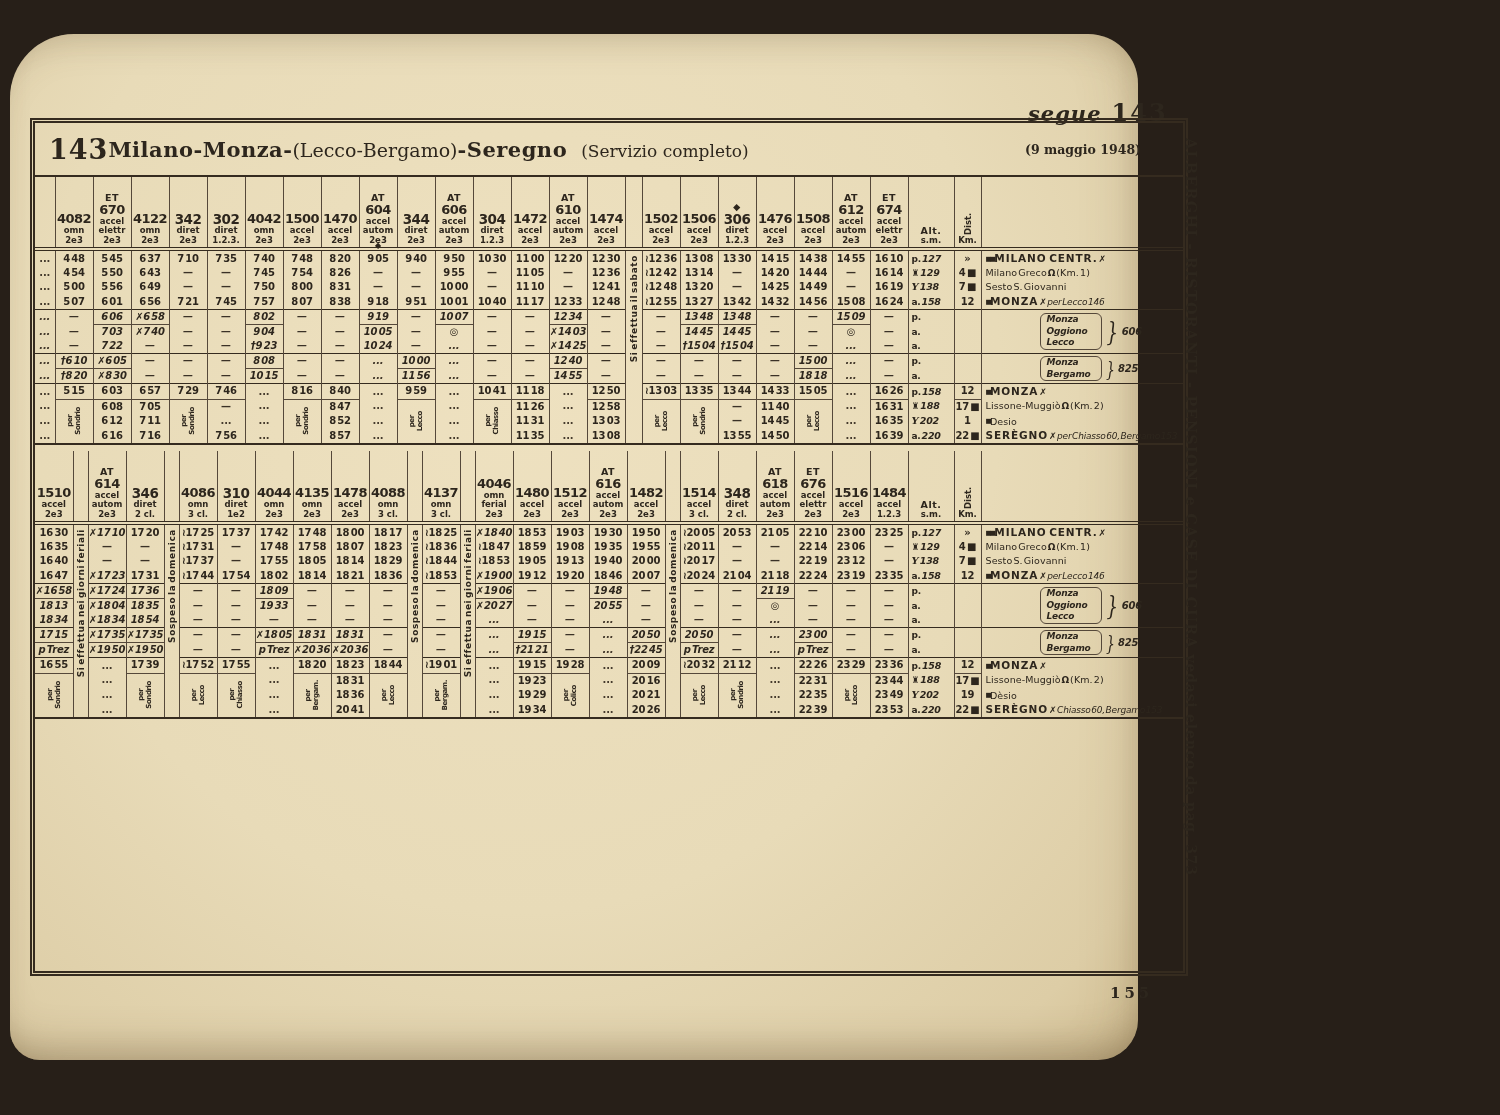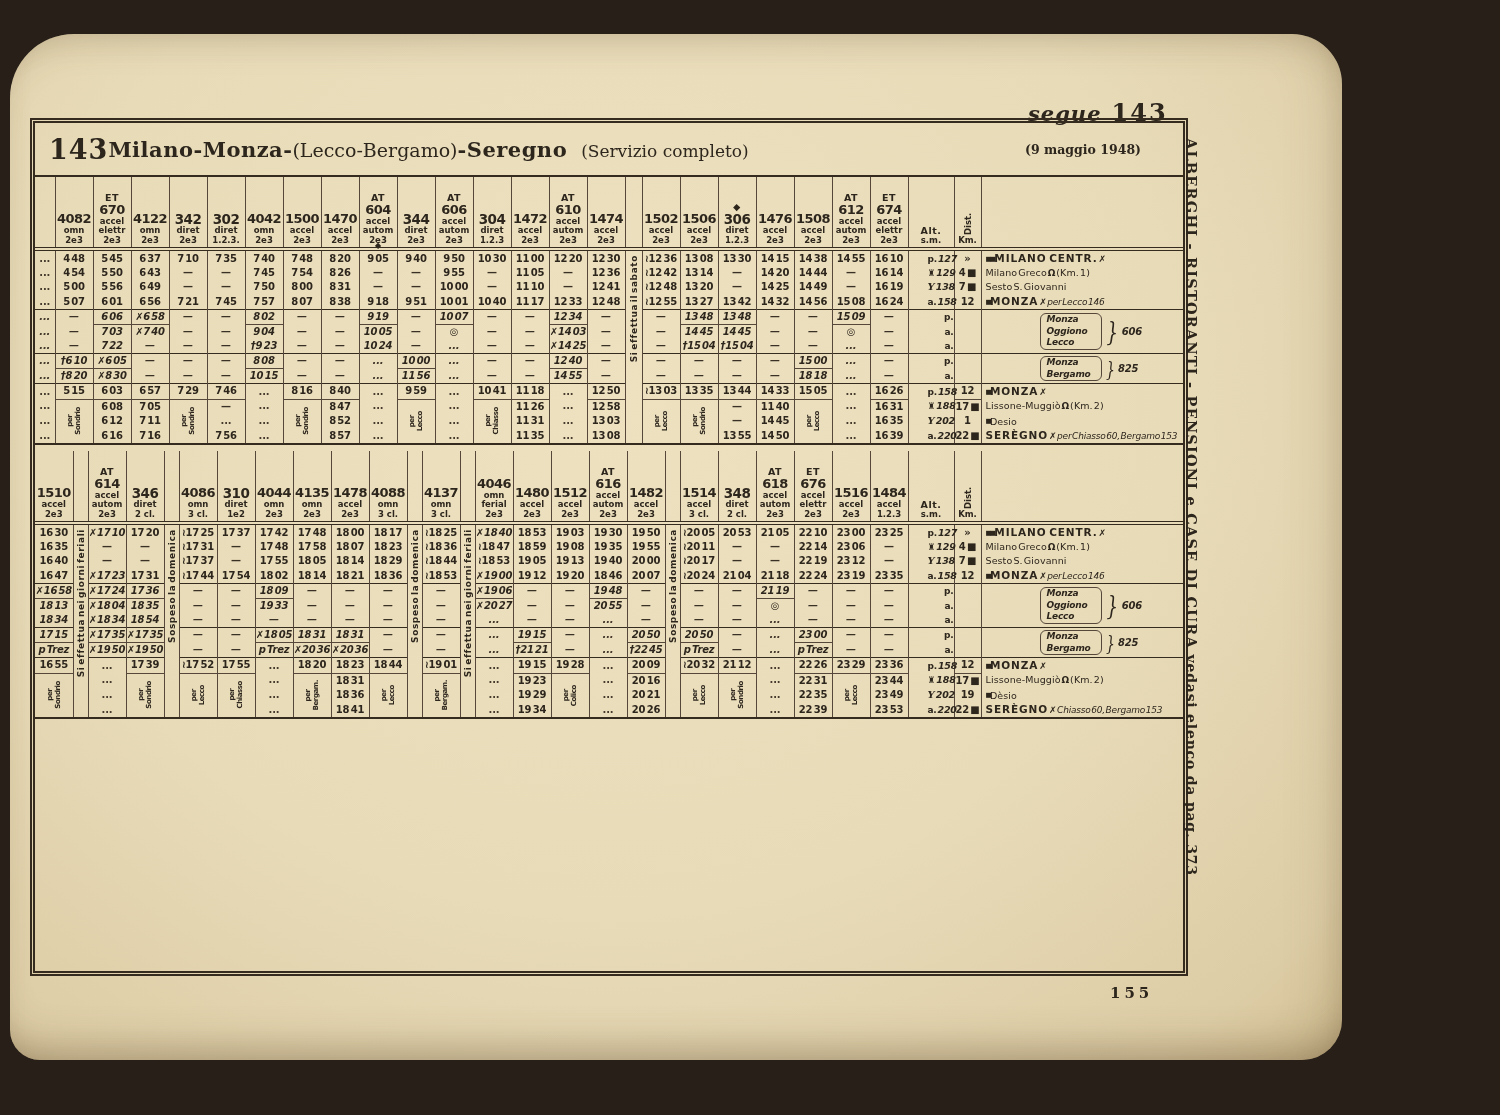--- a/index.html
+++ b/index.html
@@ -4,21 +4,21 @@
 <style>
   :root{
     --photo-bg:#271f18; --paper:#e8dbb8; --paper2:#e2d3ab; --edge:#c9b189;
     --ink:#2d261d; --rule:#55483a; --rule-strong:#352b1f;
   }
   *{margin:0;padding:0;box-sizing:border-box}
   html,body{width:1500px;height:1115px;overflow:hidden}
   body{background:var(--photo-bg);font-family:"DejaVu Sans",sans-serif;color:var(--ink);position:relative}
 
   
-  .page{position:absolute;left:10px;top:34px;width:1332px;height:1026px;
+  .page{position:absolute;left:10px;top:34px;width:1128px;height:1026px;
     background:radial-gradient(ellipse at 45% 35%, #eee1c0 0%, var(--paper) 55%, #ddcda6 88%, #d2bf94 100%);
     border-radius:64px 50px 40px 30px;
     box-shadow: inset 0 -34px 46px -30px rgba(88,66,38,.45), inset -30px 0 60px -34px rgba(110,85,50,.3), inset 0 26px 40px -30px rgba(100,78,45,.35);
   }
   .page-edges{position:absolute;right:0;top:0;height:100%;width:52px;border-radius:0 50px 36px 0;
     background:repeating-linear-gradient(90deg,#d8c59c 0 2px,#c3ab80 2px 4px,#cdb78d 4px 6px),linear-gradient(90deg,#dcca a2,#bda57a);
     background-blend-mode:multiply;opacity:.95}
   .segue{position:absolute;top:64px;left:1018px;white-space:nowrap;font-family:"DejaVu Serif",serif}
   .segue .sit{font-style:italic;font-size:21px;font-weight:600;letter-spacing:1px}
   .segue .snum{font-size:24px;font-weight:700;letter-spacing:2px;margin-left:10px}
@@ -55,21 +55,21 @@
   td.dots{font-size:8.5px;letter-spacing:1px;color:#453a2c;font-weight:700}
   td.it{font-style:italic;font-weight:600}
   td.sym0{font-size:9px}
   .cellover{position:absolute;top:-9px;left:0;right:0;font-size:8px;line-height:8px;font-style:normal}
   td.vdiv{border-left:1px solid var(--rule);border-right:1px solid var(--rule);vertical-align:top}
   td.vdiv .vtext{display:block;margin:4px auto 0;writing-mode:vertical-rl;transform:rotate(180deg);
     font-size:9px;font-weight:700;letter-spacing:.6px;white-space:nowrap}
   td.vcell{vertical-align:middle}
   td.vcell .vw{display:flex;justify-content:center;gap:0px}
   td.vcell .vw span{writing-mode:vertical-rl;transform:rotate(180deg);font-size:7px;line-height:8px;font-weight:700;letter-spacing:-.4px}
-  td.altc{text-align:right;padding-left:19px;border-left:1.4px solid var(--rule)}
+  td.altc{text-align:left;padding-left:3px;border-left:1.4px solid var(--rule)}
   td.altc .ab{font-size:9px;font-weight:600;font-style:normal}
   td.altc .ic{font-size:9px;font-style:normal}
   td.altc .icy{font-family:"DejaVu Serif",serif;font-size:10px;font-weight:700;font-style:italic}
   td.altc .ital{font-size:9.5px;font-style:italic;font-weight:600}
   td.stc{text-align:left;padding-left:4px}
   .stc .sq{font-size:6.5px;vertical-align:1.5px;letter-spacing:-1px}
   .stc .maj{font-size:10.5px;font-weight:700;letter-spacing:.9px}
   .stc .min{font-size:9.5px;font-weight:500;letter-spacing:.1px}
   .stc .sym{font-size:9px;font-weight:600}
   .stc .ital{font-size:9px;font-style:italic;font-weight:500}
@@ -1240,21 +1240,21 @@
               <td class="dots">...</td>
               <td class="t">22 35</td>
               <td class="t">23 49</td>
               <td class="altc"><span class="icy">Y </span><span class="ital">202</span></td>
               <td class="t">19</td>
               <td class="stc"><span class="sq">■ </span><span class="min">Dèsio</span></td>
             </tr>
             <tr class="d">
               <td class="dots">...</td>
               <td class="dots">...</td>
-              <td class="t">18 41</td>
+              <td class="t">20 41</td>
               <td class="dots">...</td>
               <td class="t">19 34</td>
               <td class="dots">...</td>
               <td class="t">20 26</td>
               <td class="dots">...</td>
               <td class="t">22 39</td>
               <td class="t">23 53</td>
               <td class="altc"><span class="ab">a. </span><span class="ital">220</span></td>
               <td class="t">22 ■</td>
               <td class="stc"><span class="maj">SERÈGNO</span><span class="sym"> ✗</span><span class="ital"> Chiasso 60, Bergamo 153</span></td>

